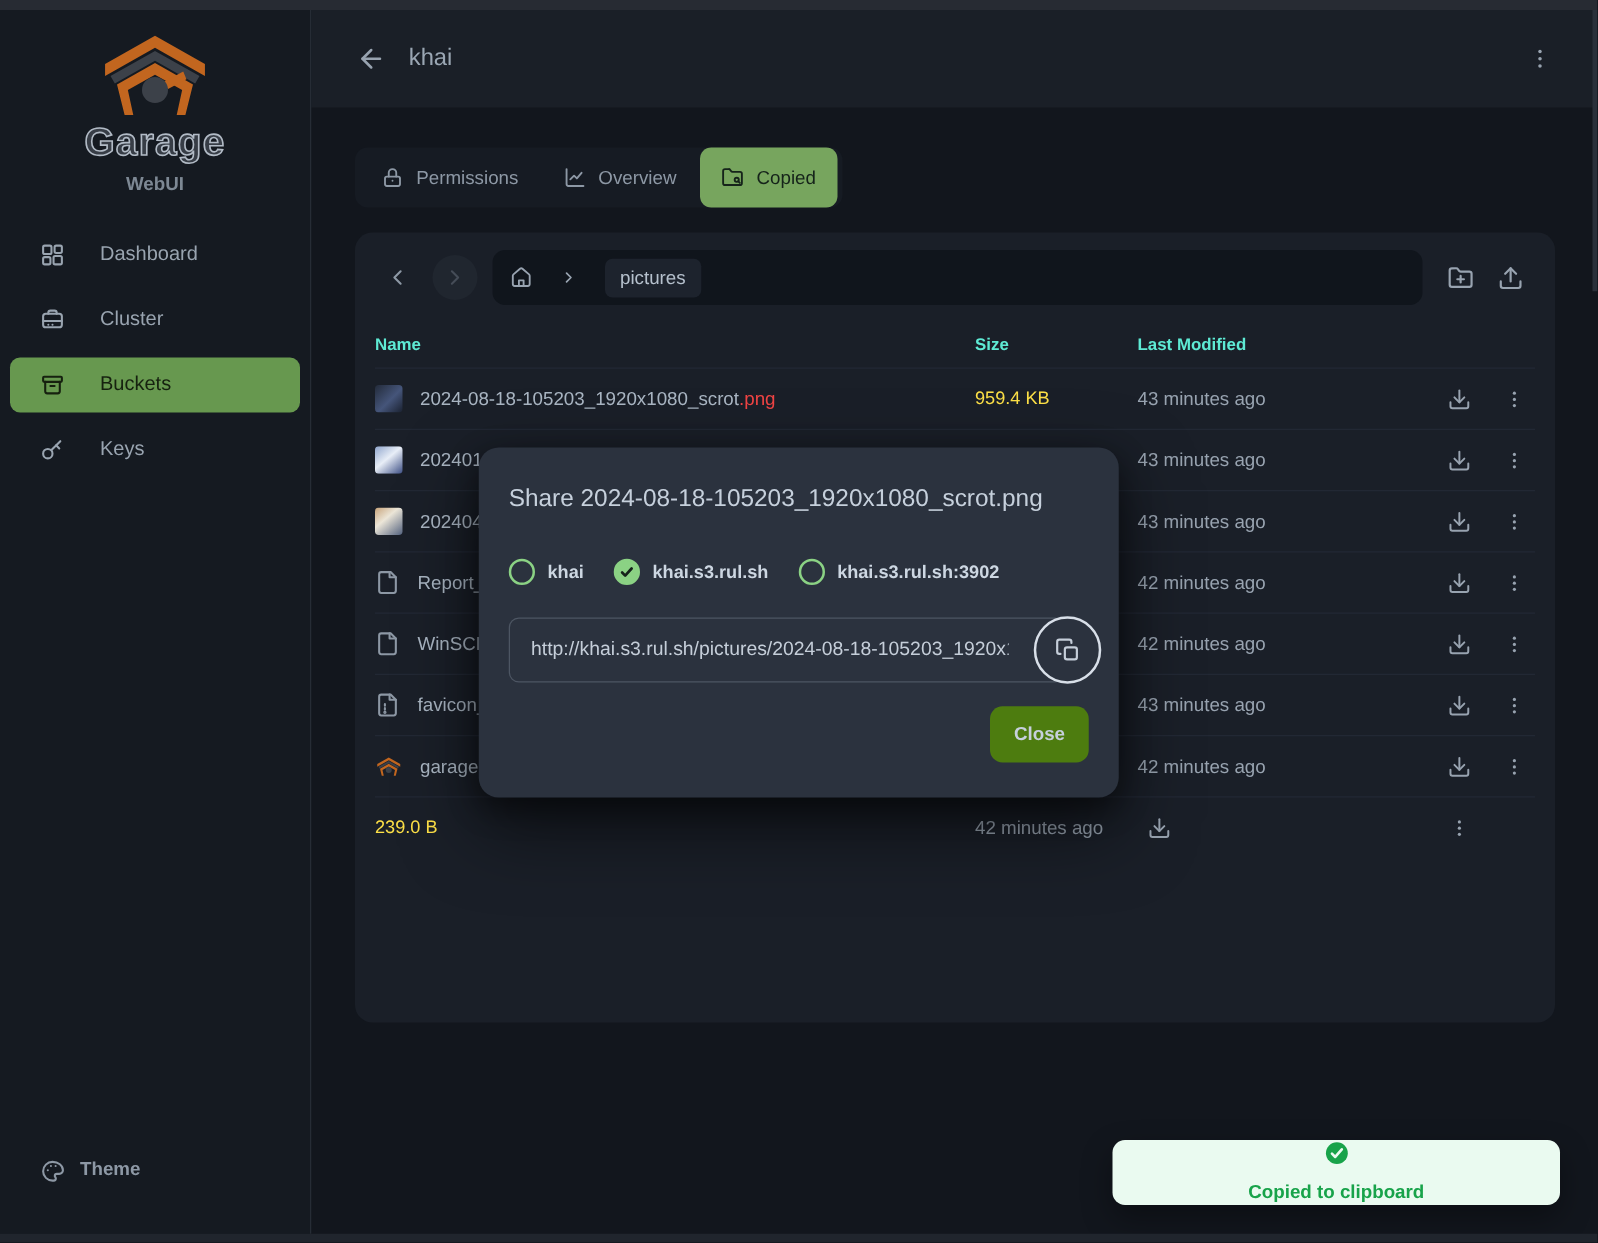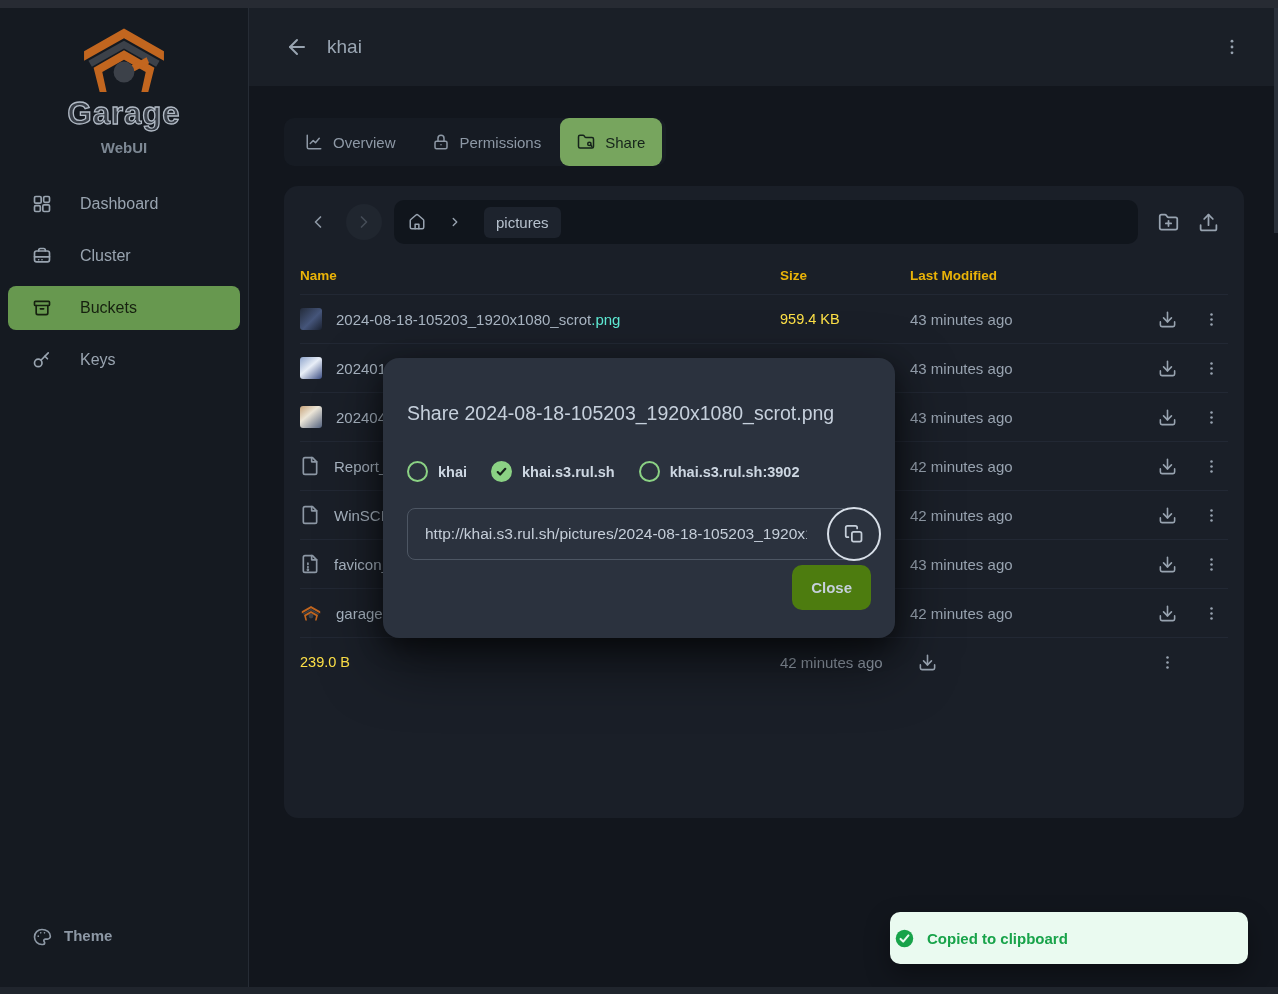--- a/index.html
+++ b/index.html
@@ -85,38 +85,38 @@
   .icon-btn {
     width:40px; height:40px; display:flex; align-items:center; justify-content:center;
     color:#98a3b0;
   }
 
   .table { margin-top:12px; }
   .thead, .trow {
     display:grid; grid-template-columns:480px 130px 240px 44px 34px;
     align-items:center;
   }
-  .thead { height:38px; color:#eab308; font-size:13.5px; font-weight:bold; }
+  .thead { height:38px; color:#5eead4; font-size:13.5px; font-weight:bold; }
   .trow { height:49px; border-top:1px solid #222834; font-size:15px; color:#a9b5c2; }
   .name-cell { display:flex; align-items:center; gap:14px; overflow:hidden; white-space:nowrap; }
   .thumb { width:22px; height:22px; border-radius:3px; flex:none; }
   .thumb.dark { background:linear-gradient(135deg,#232b3a,#45557a 55%,#1a2130); }
   .thumb.cool { background:linear-gradient(140deg,#8fa5cc,#e8eef7 45%,#3d4f85); }
   .thumb.warm { background:linear-gradient(140deg,#c7a37a,#ece6d8 40%,#53627f); }
   .thumb.garage { background:none; display:flex; align-items:center; justify-content:center; }
   .file-ic { color:#8d98a5; flex:none; }
-  .ext { color:#5eead4; }
+  .ext { color:#ef4444; }
   .size-cell { color:#fde047; font-size:14.5px; }
   .mod-cell { color:#98a3b0; }
   .row-btn { color:#98a3b0; width:34px; height:34px; display:flex; align-items:center; justify-content:center; }
 
   
   .modal {
     position:absolute; left:383px; top:358px; width:512px; height:280px;
-    background:#2b323e; border-radius:16px; padding:44px 24px 24px 24px; z-index:40;
+    background:#2b323e; border-radius:16px; padding:30px 24px 24px 24px; z-index:40;
     box-shadow:0 24px 60px rgba(0,0,0,.55), 0 8px 24px rgba(0,0,0,.45);
   }
   .modal-title { color:#c6d0dc; font-size:19.5px; font-weight:normal; }
   .radio-row { display:flex; align-items:center; gap:24px; margin-top:36px; }
   .radio-opt { display:flex; align-items:center; gap:10px; }
   .radio {
     width:21px; height:21px; border-radius:50%;
     border:2px solid var(--radio_green); flex:none;
     display:flex; align-items:center; justify-content:center; color:#15231a;
   }
@@ -137,22 +137,23 @@
   }
   .close-btn {
     position:absolute; right:24px; bottom:28px; background:#4d7c0f;
     border-radius:10px; padding:14px 19px; color:#c6d0dc; font-weight:bold; font-size:15px;
   }
 
   
   .toast {
     position:absolute; right:30px; bottom:30px; width:358px; height:52px;
     background:var(--toast_bg); border-radius:10px; z-index:60;
-    display:flex; align-items:center; gap:12px; padding:0 4px;
+    display:flex; align-items:center; gap:12px; padding:0 18px;
     box-shadow:0 10px 24px rgba(0,0,0,.35);
+    flex-direction:column;
   }
   .toast-text { color:var(--toast_green); font-weight:bold; font-size:15px; }
 </style>
 </head>
 <body>
 
 <div class="top-strip"></div>
 <div class="bottom-strip"></div>
 <div class="scroll-hint"></div>
 
@@ -241,45 +242,45 @@
           <circle cx="12" cy="19" r="1.7"></circle>
         </svg>
     </button>
   </header>
 
   <div class="content">
     <div class="tablist">
       <div class="tab">
         <span class="ic">
           <svg width="18" height="18" viewBox="0 0 24 24" fill="none" stroke="currentColor" stroke-width="2" stroke-linecap="round" stroke-linejoin="round">
-              <path d="M3 3v16a2 2 0 0 0 2 2h16"></path>
-              <path d="m7 14 4-4 3 3 5-6"></path>
+              <rect x="4" y="11" width="16" height="10" rx="2"></rect>
+              <path d="M8 11V7a4 4 0 0 1 8 0v4"></path>
+              <path d="M12 15.5h.01"></path>
             </svg>
         </span>
-        <span>Overview</span>
+        <span>Permissions</span>
       </div>
       <div class="tab">
         <span class="ic">
           <svg width="18" height="18" viewBox="0 0 24 24" fill="none" stroke="currentColor" stroke-width="2" stroke-linecap="round" stroke-linejoin="round">
-              <rect x="4" y="11" width="16" height="10" rx="2"></rect>
-              <path d="M8 11V7a4 4 0 0 1 8 0v4"></path>
-              <path d="M12 15.5h.01"></path>
+              <path d="M3 3v16a2 2 0 0 0 2 2h16"></path>
+              <path d="m7 14 4-4 3 3 5-6"></path>
             </svg>
         </span>
-        <span>Permissions</span>
+        <span>Overview</span>
       </div>
       <div class="tab active">
         <span class="ic">
           <svg width="18" height="18" viewBox="0 0 24 24" fill="none" stroke="currentColor" stroke-width="2" stroke-linecap="round" stroke-linejoin="round">
               <path d="M20 20a2 2 0 0 0 2-2V8a2 2 0 0 0-2-2h-7.9a2 2 0 0 1-1.7-.9L9.6 3.9A2 2 0 0 0 7.9 3H4a2 2 0 0 0-2 2v13a2 2 0 0 0 2 2Z"></path>
               <circle cx="16.5" cy="14.5" r="2.2"></circle>
               <path d="m18.2 16.2 1.6 1.6"></path>
             </svg>
         </span>
-        <span>Share</span>
+        <span>Copied</span>
       </div>
     </div>
 
     <div class="card">
       <div class="toolbar">
         <button class="nav-arrow">
           <svg width="20" height="20" viewBox="0 0 24 24" fill="none" stroke="currentColor" stroke-width="2" stroke-linecap="round" stroke-linejoin="round">
               <path d="m15 18-6-6 6-6"></path>
             </svg>
         </button>

